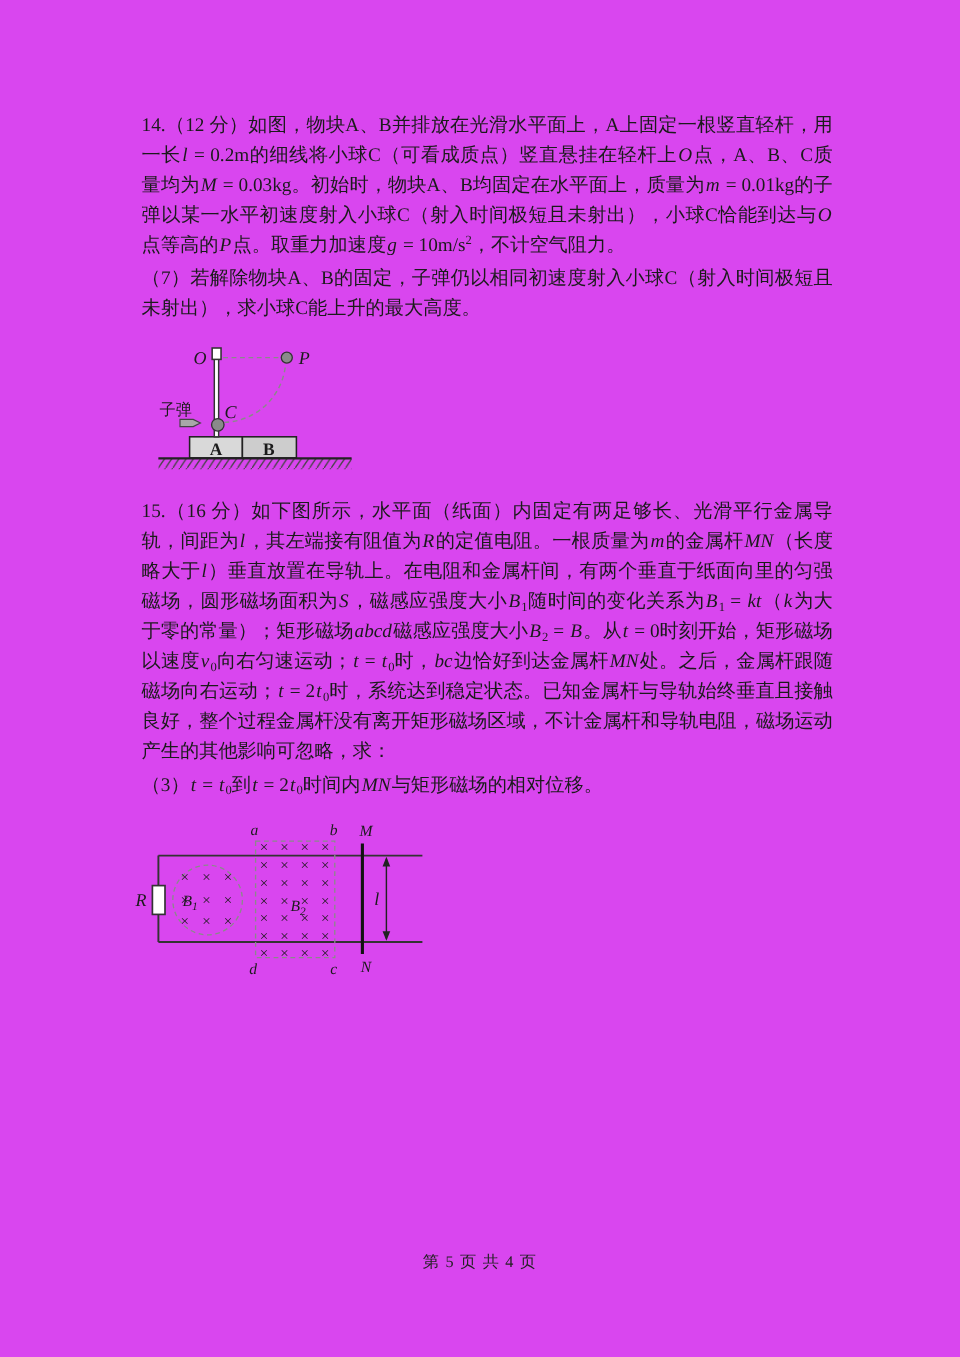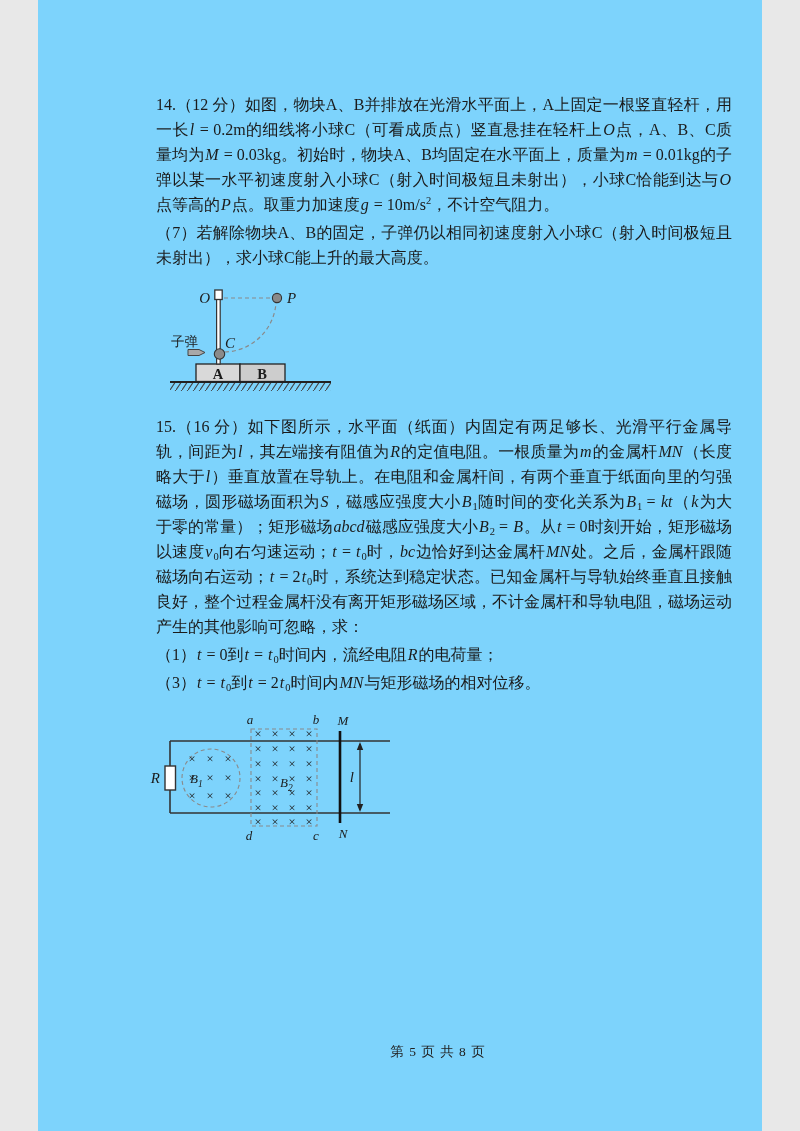--- a/index.html
+++ b/index.html
@@ -1,19 +1,19 @@
 <!DOCTYPE html>
 <html><head>
 <meta charset="utf-8">
 <style>
   html,body{margin:0;padding:0;background:#e8e8e8;}
   .page{
     position:relative;
-    width:724px;height:1131px;
-    background:#7dd3fc;
+    width:800px;height:1131px;
+    background:#d946ef;
     font-family:"Liberation Serif","DejaVu Serif",serif;
     color:#1b1b1b;
     overflow:hidden;
     margin:0 auto;
   }
   .content{
     position:absolute;
     left:118px;top:92px;
     width:576px;
   }
@@ -94,21 +94,20 @@
           <text x="52" y="21" text-anchor="end" class="lbl">O</text>
           <text x="129" y="21" class="lbl">P</text>
           <text x="67" y="66" class="lbl" font-style="normal">C</text>
           <text x="13" y="64" class="cjk">子弹</text>
         </svg>
       </div>
     </div>
 
     <div>
       <p class="para">15.（16 分）如下图所示，水平面（纸面）内固定有两足够长、光滑平行金属导轨，间距为<i class="var">l</i>，其左端接有阻值为<i class="var">R</i>的定值电阻。一根质量为<i class="var">m</i>的金属杆<i class="var">MN</i>（长度略大于<i class="var">l</i>）垂直放置在导轨上。在电阻和金属杆间，有两个垂直于纸面向里的匀强磁场，圆形磁场面积为<i class="var">S</i>，磁感应强度大小<i class="var">B</i><sub>1</sub>随时间的变化关系为<i class="var">B</i><sub>1</sub> = <i class="var">kt</i>（<i class="var">k</i>为大于零的常量）；矩形磁场<i class="var">abcd</i>磁感应强度大小<i class="var">B</i><sub>2</sub> = <i class="var">B</i>。从<i class="var">t</i> = 0时刻开始，矩形磁场以速度<i class="var">v</i><sub>0</sub>向右匀速运动；<i class="var">t</i> = <i class="var">t</i><sub>0</sub>时，<i class="var">bc</i>边恰好到达金属杆<i class="var">MN</i>处。之后，金属杆跟随磁场向右运动；<i class="var">t</i> = 2<i class="var">t</i><sub>0</sub>时，系统达到稳定状态。已知金属杆与导轨始终垂直且接触良好，整个过程金属杆没有离开矩形磁场区域，不计金属杆和导轨电阻，磁场运动产生的其他影响可忽略，求：</p>
-      <p class="para qitem">（1）<i class="var">t</i> = 0到<i class="var">t</i> = <i class="var">t</i><sub>0</sub>时间内，流经电阻<i class="var">R</i>的电荷量；</p>
       <p class="para qitem">（3）<i class="var">t</i> = <i class="var">t</i><sub>0</sub>到<i class="var">t</i> = 2<i class="var">t</i><sub>0</sub>时间内<i class="var">MN</i>与矩形磁场的相对位移。</p>
 
       <div class="fig15wrap">
         <svg class="fig" width="260" height="140" viewBox="0 0 260 140">
 
           <line x1="24" y1="32" x2="244" y2="32" stroke="#333" stroke-width="1.6"></line>
           <line x1="24" y1="104" x2="244" y2="104" stroke="#333" stroke-width="1.6"></line>
           <line x1="24" y1="32" x2="24" y2="104" stroke="#333" stroke-width="1.6"></line>
 
           <rect x="19" y="57" width="10.5" height="24" fill="#ffffff" stroke="#333" stroke-width="1.4"></rect>
@@ -172,14 +171,14 @@
           <line x1="214" y1="35" x2="214" y2="101" stroke="#222" stroke-width="1.2"></line>
           <polygon points="214,33 210.8,41 217.2,41" fill="#222"></polygon>
           <polygon points="214,103 210.8,95 217.2,95" fill="#222"></polygon>
           <text x="208" y="73" text-anchor="end" class="lbl">l</text>
         </svg>
       </div>
     </div>
 
   </div>
 
-  <div class="footer">第 5 页 共 8 页</div>
+  <div class="footer">第 5 页 共 4 页</div>
 </div>
 
 </body></html>

